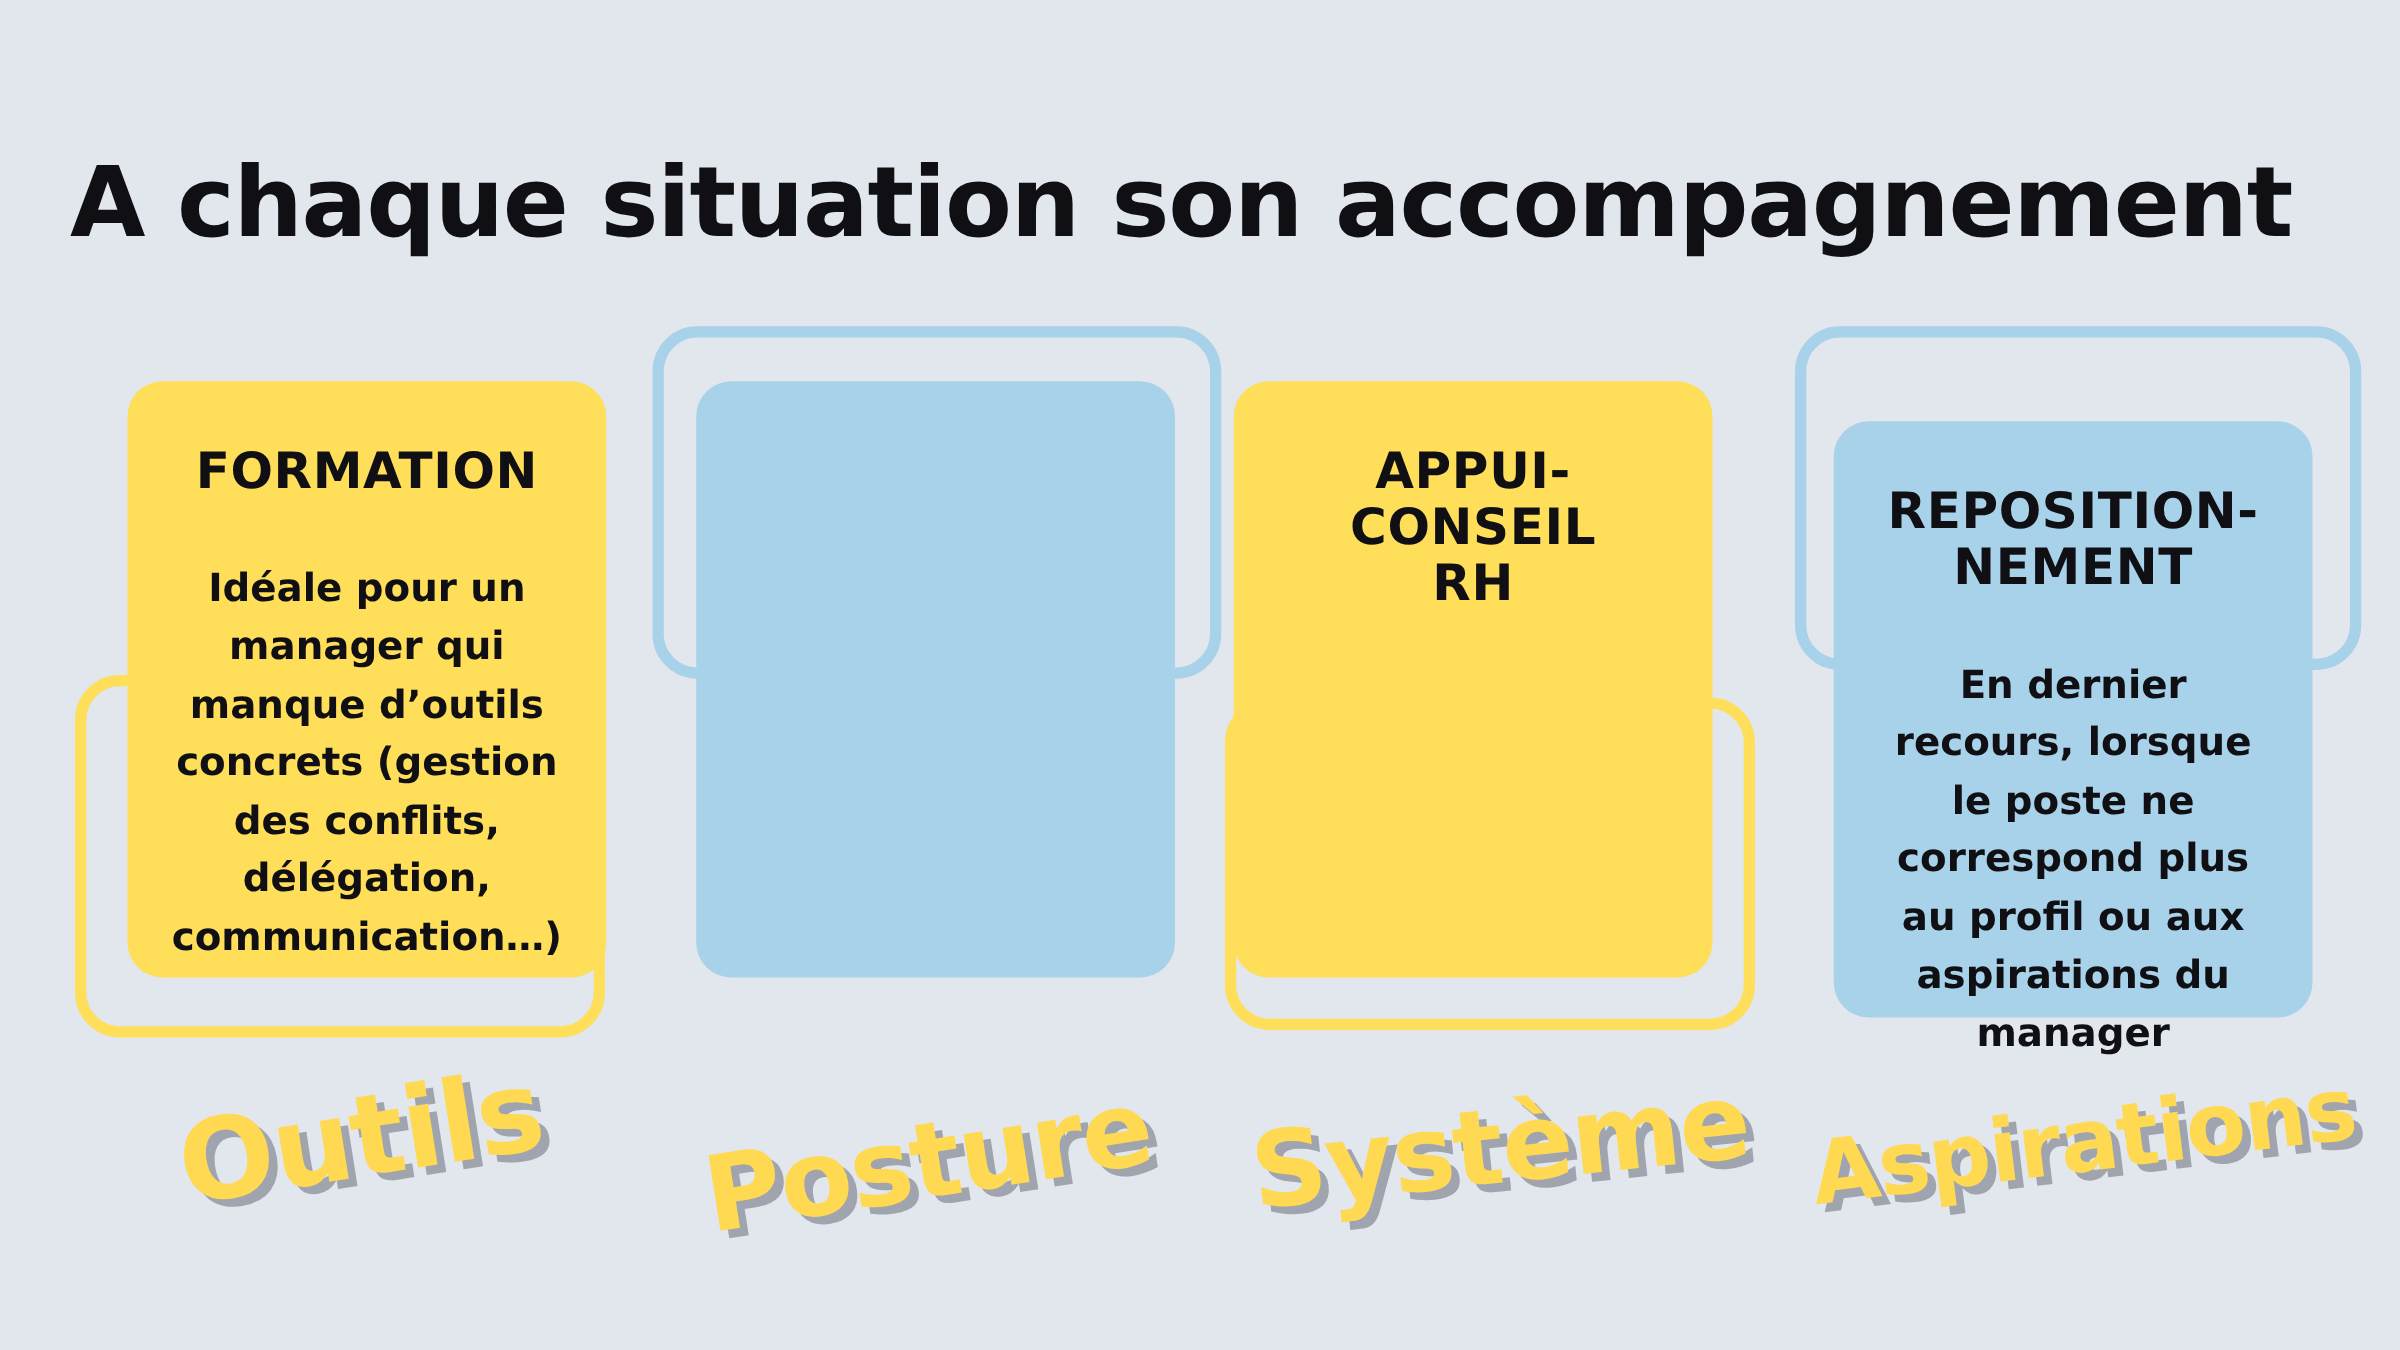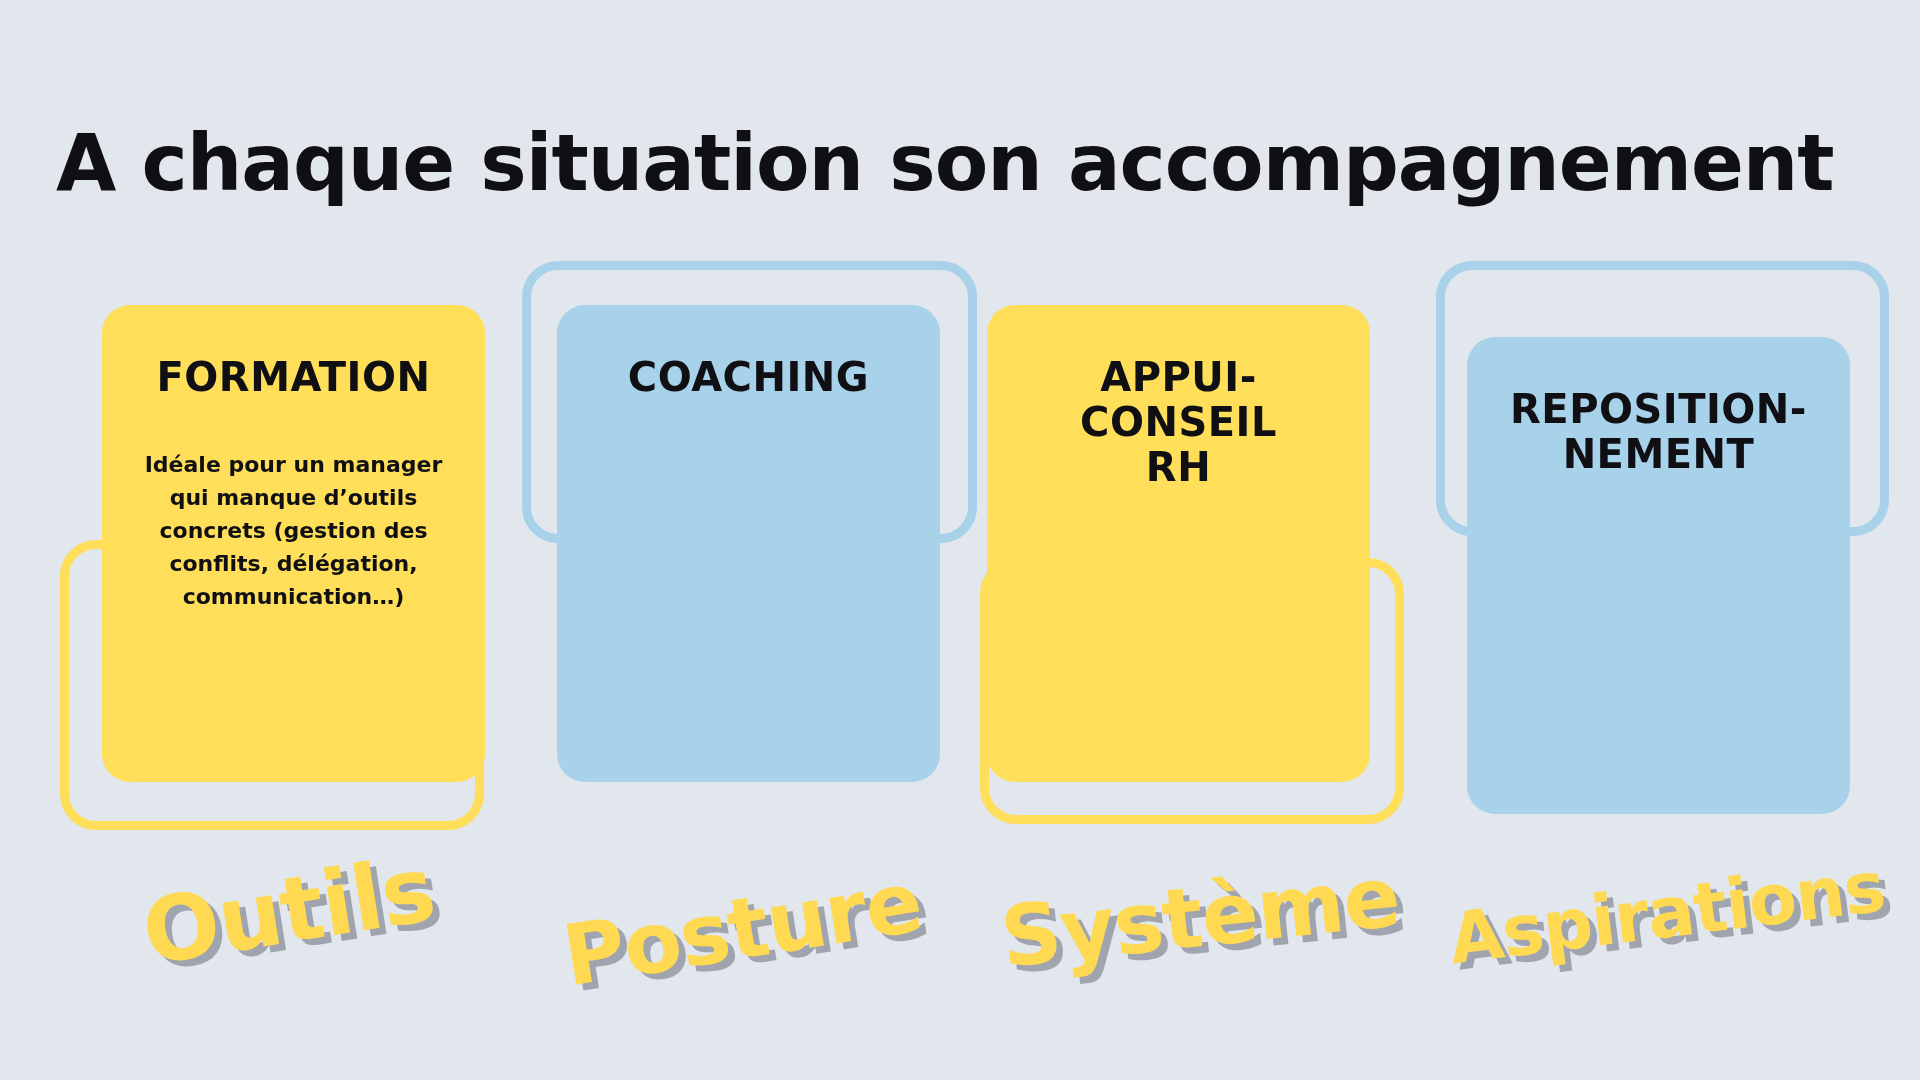--- a/index.html
+++ b/index.html
@@ -34,21 +34,21 @@
   .card-1{ left:102px;text-align:center; }
   .card-2{ left:557px; }
   .card-3{ left:987px; }
   .card-4{ left:1467px;margin-top:32px; }
   .card h2{
     font-size:40px; font-weight:bold; line-height:1.12;
     white-space:pre-line; margin-bottom:48px; letter-spacing:0.5px;
   }
   .card-2 h2{ margin-bottom:90px; }
   .card p{
-    font-size:22px; font-weight:bold; line-height:1.5;
+    font-size:31px; font-weight:bold; line-height:1.5;
   }
   .kw{
     position:absolute; z-index:3; font-weight:bold; letter-spacing:-1px;
     color:var(--kw);
     text-shadow:6px 7px 0 var(--kw-shadow);
   }
   .kw-1{ left:142px;  top:858px; font-size:90px; transform:rotate(-9deg); }
   .kw-2{ left:562px;  top:880px; font-size:84px; transform:rotate(-9deg); }
   .kw-3{ left:1000px; top:868px; font-size:84px; transform:rotate(-6deg); }
   .kw-4{ left:1448px; top:872px; font-size:70px; transform:rotate(-7deg); }
@@ -64,31 +64,31 @@
   <div class="outline outline-2"></div>
   <div class="outline outline-3"></div>
   <div class="outline outline-4"></div>
 
   <section class="card card-yellow card-1">
     <h2>FORMATION</h2>
     <p>Idéale pour un manager qui manque d’outils concrets (gestion des conflits, délégation, communication…)</p>
   </section>
 
   <section class="card card-blue card-2">
-    <h2>COACHING</h2>
   </section>
 
   <section class="card card-yellow card-3">
     <h2>APPUI-CONSEIL
 RH</h2>
   </section>
 
   <section class="card card-blue card-4">
     <h2>REPOSITION-
 NEMENT</h2>
+    <p>En dernier recours, lorsque le poste ne correspond plus au profil ou aux aspirations du manager</p>
   </section>
 
   <div class="kw kw-1">Outils</div>
   <div class="kw kw-2">Posture</div>
   <div class="kw kw-3">Système</div>
   <div class="kw kw-4">Aspirations</div>
 
 </div>
 
 </body></html>

